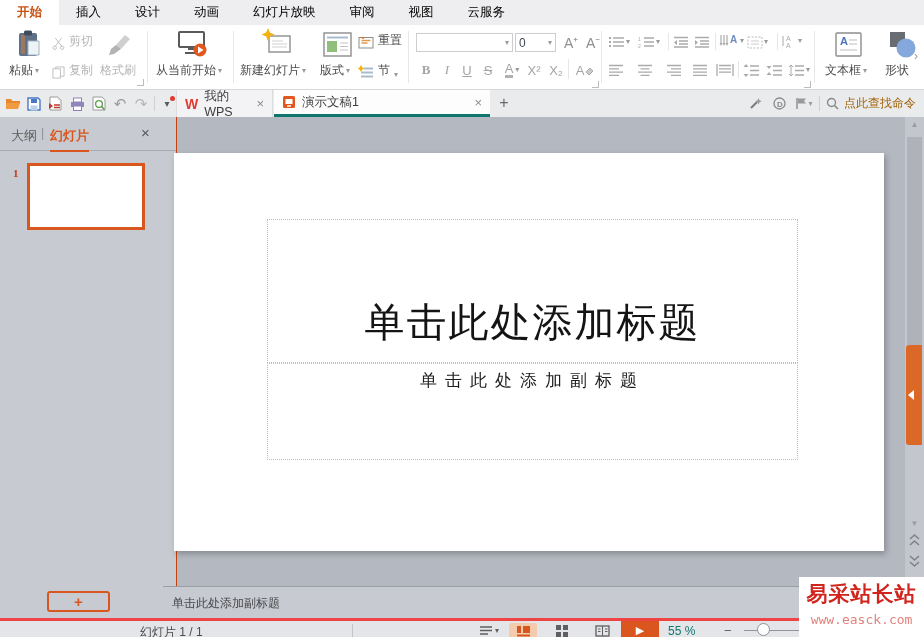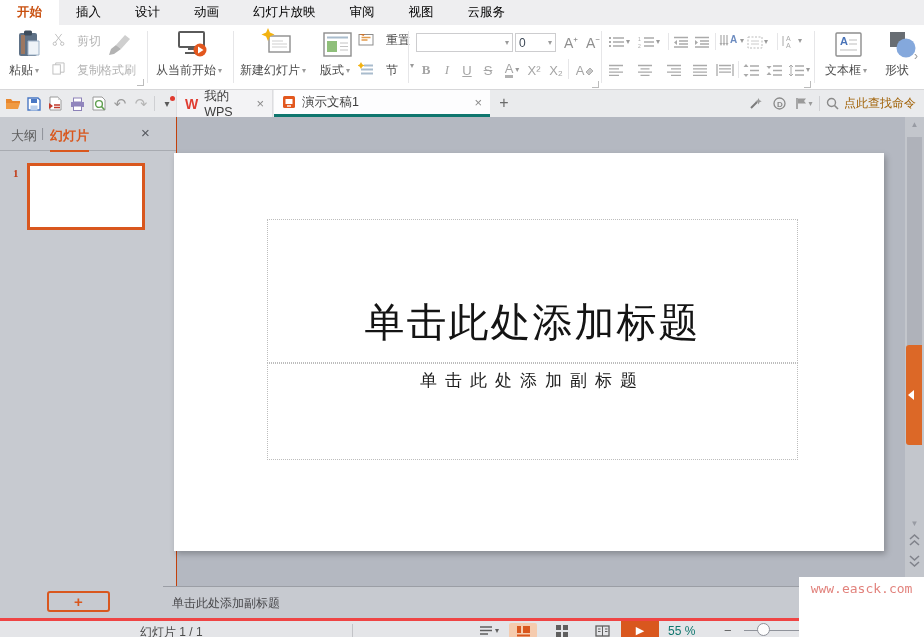--- a/index.html
+++ b/index.html
@@ -9,21 +9,21 @@
   svg{display:block}
   
   #menubar{position:absolute;left:0;top:0;width:924px;height:25px;background:#eeeef0;display:flex}
   .menu-tab{padding:0 17px;display:flex;align-items:center;font-size:12.5px;color:#000000;cursor:default}
   .menu-tab.active{background:#fff;color:#c9500f;font-weight:bold}
   
   #ribbon{position:absolute;left:0;top:25px;width:924px;height:65px;background:#fff;border-bottom:1px solid #d7d7d9}
   .rsep{position:absolute;top:6px;width:1px;height:52px;background:#e6e6e8}
   .bigicon{position:absolute;display:flex;align-items:center;justify-content:center}
   .biglabel{position:absolute;display:flex;align-items:center;gap:2px;font-size:12px;color:#4c4c4c;white-space:nowrap}
-  .minirow{position:absolute;display:flex;align-items:flex-start;gap:12px;font-size:12px;white-space:nowrap}
+  .minirow{position:absolute;display:flex;align-items:flex-end;gap:4px;font-size:12px;white-space:nowrap}
   .disabled{color:#b4b4b4}
   .caret{font-size:8px;color:#9a9a9a;line-height:1}
   .combo{position:absolute;height:19px;border:1px solid #cdcdcf;background:#fff;display:flex;align-items:center;justify-content:space-between;padding:0 3px;font-size:12px;color:#3f4a58}
   .fmtbtn{position:absolute;height:20px;display:flex;align-items:center;justify-content:center;color:#a5a5a5;font-size:13px}
   .pico{position:absolute;height:18px;display:flex;align-items:center;gap:1px}
   .launcher{position:absolute;width:7px;height:7px;border-right:1px solid #bcbcbc;border-bottom:1px solid #bcbcbc}
   
   #tabbar{position:absolute;left:0;top:90px;width:924px;height:27px;background:#eaebed}
   .qbtn{position:absolute;top:5px;width:18px;height:17px;display:flex;align-items:center;justify-content:center}
   .doctab{position:absolute;top:0;height:27px;display:flex;align-items:center;padding:0 8px;gap:6px;font-size:12.5px;color:#3c3c3c}
@@ -471,14 +471,15 @@
     </svg>
   </div>
   <div class="abs" style="left:621px;top:0;width:38px;height:18px;background:#d9571e;display:flex;align-items:center;justify-content:center;color:#fff;font-size:11px">▶</div>
   <span class="abs" style="left:668px;top:3px;color:#0f766e">55 %</span>
   <span class="abs" style="left:724px;top:2px;color:#5f5f5f;font-size:13px">−</span>
   <div class="abs" style="left:744px;top:9px;width:142px;height:1px;background:#90939b"></div>
   <div class="abs" style="left:757px;top:2px;width:13px;height:13px;border-radius:50%;background:#fdfdfd;border:1px solid #8e9199"></div>
 </div>
 
 <div id="watermark">
+  <div style="margin-top:3px;font-family:'DejaVu Serif','Liberation Serif',serif;font-weight:bold;font-size:21px;color:#d0241c;letter-spacing:1px">易采站长站</div>
   <div style="margin-top:4px;font-family:'DejaVu Sans Mono','Liberation Mono',monospace;font-size:13px;color:#e2837d">www.easck.com</div>
 </div>
 
 </body></html>

